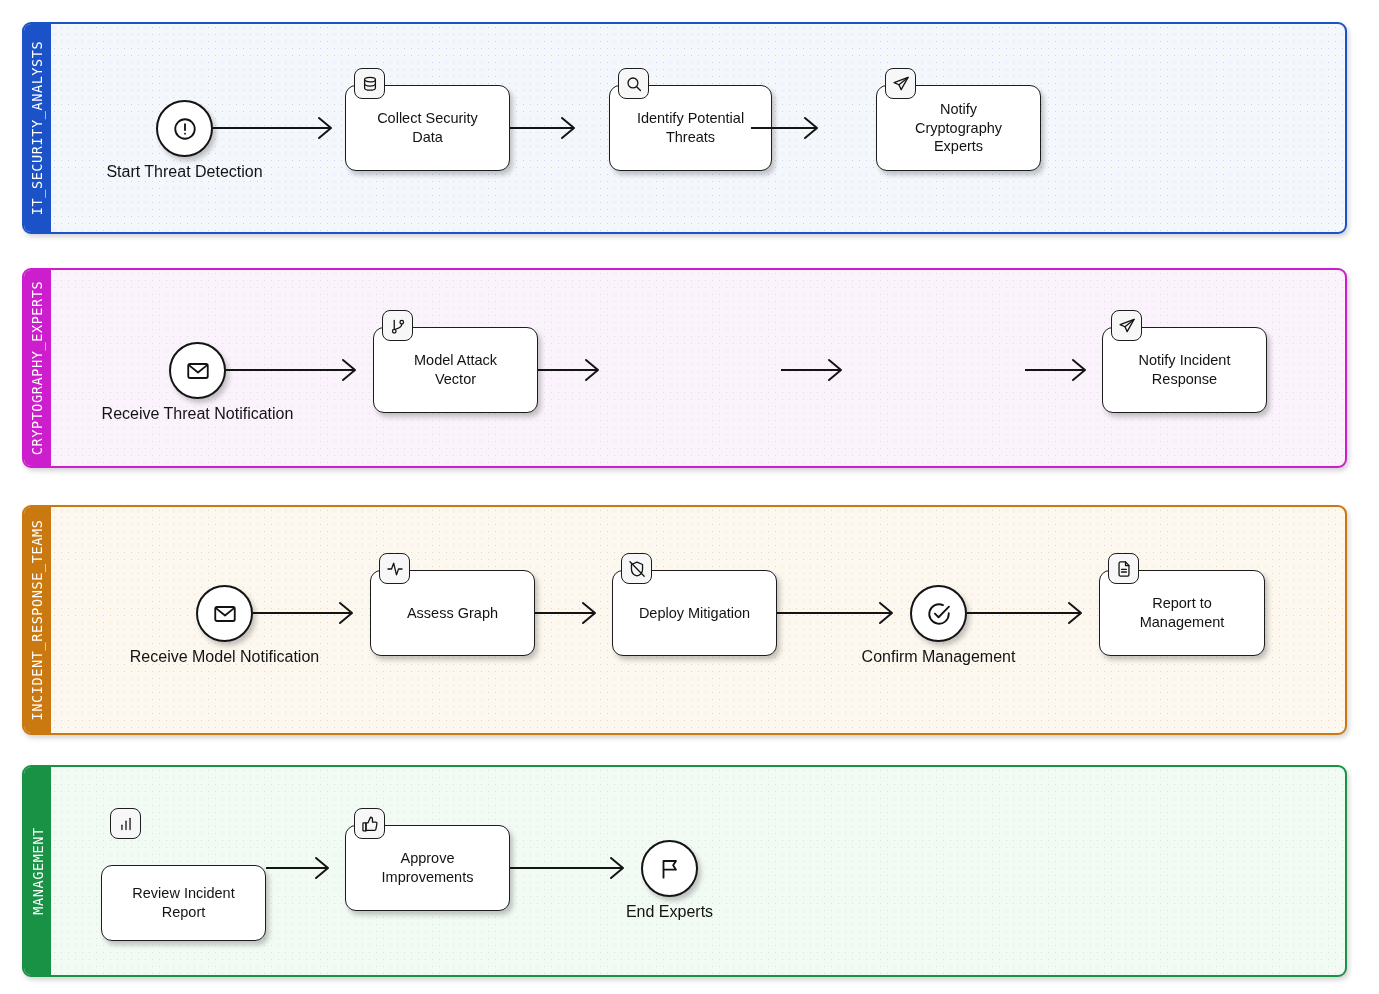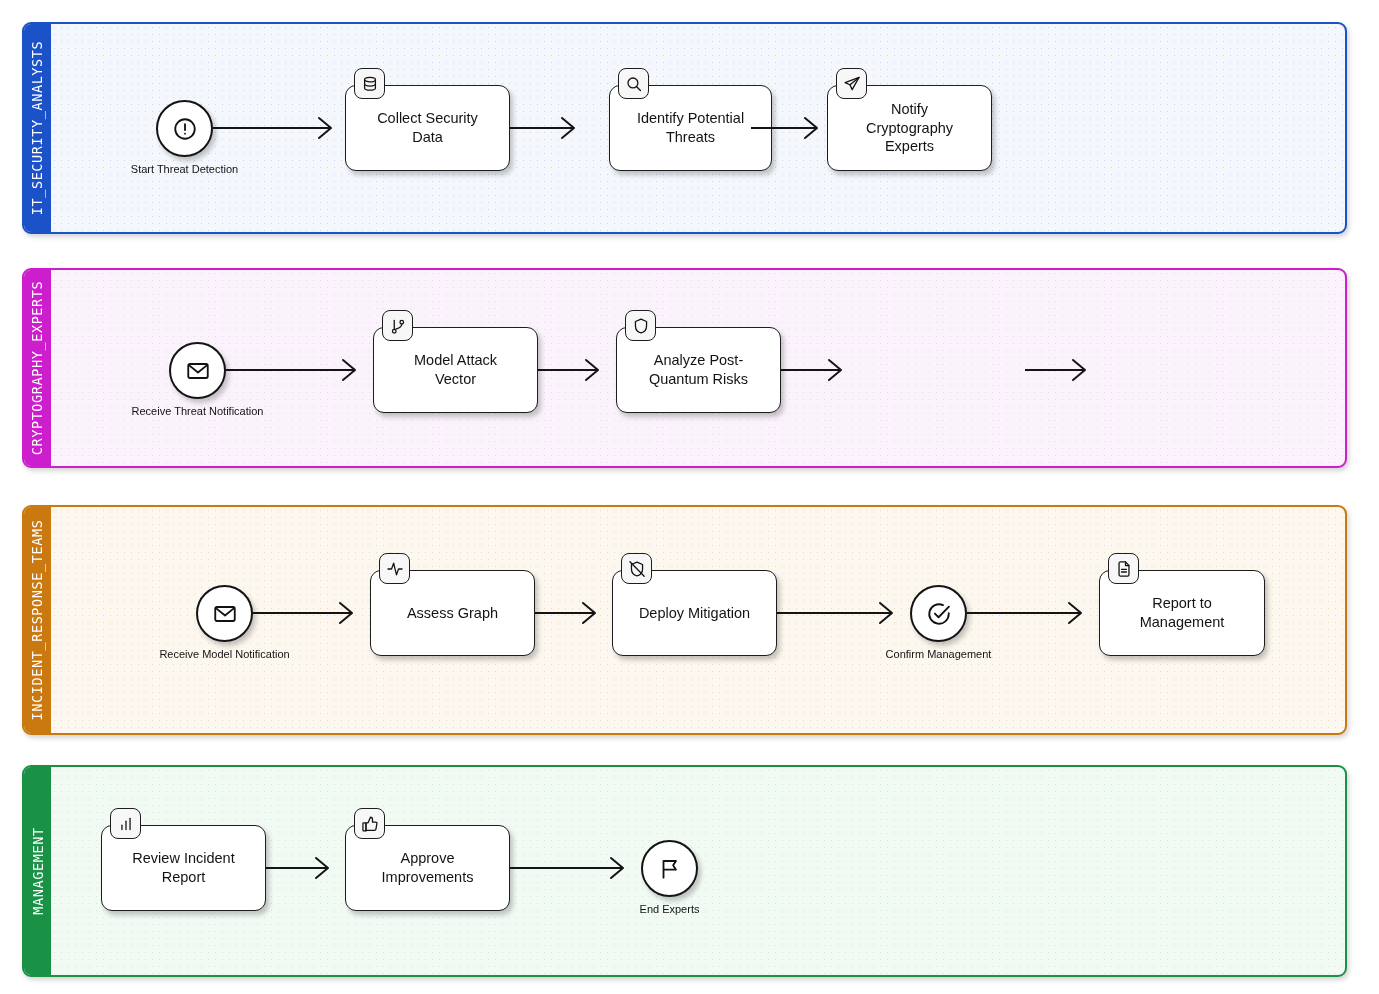--- a/index.html
+++ b/index.html
@@ -78,21 +78,21 @@
     display:flex;align-items:center;justify-content:center;
     box-shadow:3px 4px 5px rgba(0,0,0,.22);
   }
   .event svg{width:26px;height:26px;display:block;}
 
   .event-label{
     position:absolute;
     top:63px;left:50%;
     transform:translateX(-50%);
     white-space:nowrap;
-    font-size:11px;
+    font-size:16px;
     color:#131313;
   }
 
   
   .edge{position:absolute;height:2px;background:#141414;}
   .arrow{
     position:absolute;
     width:0;height:0;
   }
   .arrow svg{display:block;overflow:visible;}
@@ -133,21 +133,21 @@
       <div class="task" style="width: 163px; height: 86px;">
         <span class="label">Identify Potential<br>Threats</span>
         <div class="badge">
           <svg class="" viewBox="0 0 24 24" fill="none" stroke="#121212" stroke-width="1.7" stroke-linecap="round" stroke-linejoin="round">
             <circle cx="10.6" cy="10.6" r="6.6"></circle>
             <line x1="15.6" y1="15.6" x2="20.6" y2="20.6"></line>
           </svg>
         </div>
       </div>
     </div>
-    <div class="node" style="left: 827px; top: 85px; width: 165px; height: 86px;">
+    <div class="node" style="left: 876px; top: 85px; width: 165px; height: 86px;">
       <div class="task" style="width: 165px; height: 86px;">
         <span class="label">Notify<br>Cryptography<br>Experts</span>
         <div class="badge">
           <svg class="" viewBox="0 0 24 24" fill="none" stroke="#121212" stroke-width="1.7" stroke-linecap="round" stroke-linejoin="round">
             <path d="M21.4 3.2 2.8 10.1l6.5 2.9 2.9 6.5z"></path>
             <line x1="21.4" y1="3.2" x2="9.3" y2="13"></line>
           </svg>
         </div>
       </div>
     </div>
@@ -172,26 +172,27 @@
         <div class="badge">
           <svg class="" viewBox="0 0 24 24" fill="none" stroke="#121212" stroke-width="1.7" stroke-linecap="round" stroke-linejoin="round">
             <line x1="7" y1="4.5" x2="7" y2="16.5"></line>
             <circle cx="7" cy="19" r="2.4"></circle>
             <circle cx="17" cy="7" r="2.4"></circle>
             <path d="M17 9.4c0 5-4 5.6-7.6 6.4"></path>
           </svg>
         </div>
       </div>
     </div>
-    <div class="node" style="left: 616px; top: 327px; width: 165px; height: 86px;">
-      <div class="task" style="width: 165px; height: 86px;">
-        <span class="label">Analyze Post-<br>Quantum Risks</span>
-        <div class="badge">
-          <svg class="" viewBox="0 0 24 24" fill="none" stroke="#121212" stroke-width="1.7" stroke-linecap="round" stroke-linejoin="round">
-            <path d="M12 2.8 4.6 6v6.1c0 4.6 3.1 8.2 7.4 9.2 4.3-1 7.4-4.6 7.4-9.2V6z"></path>
+    <div class="node" style="left: 1102px; top: 327px; width: 165px; height: 86px;">
+      <div class="task" style="width: 165px; height: 86px;">
+        <span class="label">Notify Incident<br>Response</span>
+        <div class="badge">
+          <svg class="" viewBox="0 0 24 24" fill="none" stroke="#121212" stroke-width="1.7" stroke-linecap="round" stroke-linejoin="round">
+            <path d="M21.4 3.2 2.8 10.1l6.5 2.9 2.9 6.5z"></path>
+            <line x1="21.4" y1="3.2" x2="9.3" y2="13"></line>
           </svg>
         </div>
       </div>
     </div>
     <div class="lane" style="left: 22px; top: 505px; width: 1325px; height: 230px; background: rgb(253, 248, 239); border: 2px solid rgb(201, 121, 15);">
       <div class="lane-bar" style="background: rgb(201, 121, 15);">
         <span>INCIDENT_RESPONSE_TEAMS</span>
       </div>
       <div class="lane-body" style="color: rgb(236, 217, 189);"></div>
     </div>
@@ -247,21 +248,21 @@
         </div>
       </div>
     </div>
     <div class="lane" style="left: 22px; top: 765px; width: 1325px; height: 212px; background: rgb(242, 250, 244); border: 2px solid rgb(26, 146, 69);">
       <div class="lane-bar" style="background: rgb(26, 146, 69);">
         <span>MANAGEMENT</span>
       </div>
       <div class="lane-body" style="color: rgb(207, 231, 215);"></div>
     </div>
     <div class="node" style="left: 101px; top: 825px; width: 165px; height: 86px;">
-      <div class="task" style="width: 165px; height: 86px;">
+      <div class="task" style="width: 165px; height: 76px; margin-top: 40px;">
         <span class="label">Review Incident<br>Report</span>
         <div class="badge">
           <svg class="" viewBox="0 0 24 24" fill="none" stroke="#121212" stroke-width="1.7" stroke-linecap="round" stroke-linejoin="round">
             <line x1="12" y1="19.4" x2="12" y2="8.2"></line>
             <line x1="17.4" y1="19.4" x2="17.4" y2="4.4"></line>
             <line x1="6.6" y1="19.4" x2="6.6" y2="13.6"></line>
           </svg>
         </div>
       </div>
     </div>

